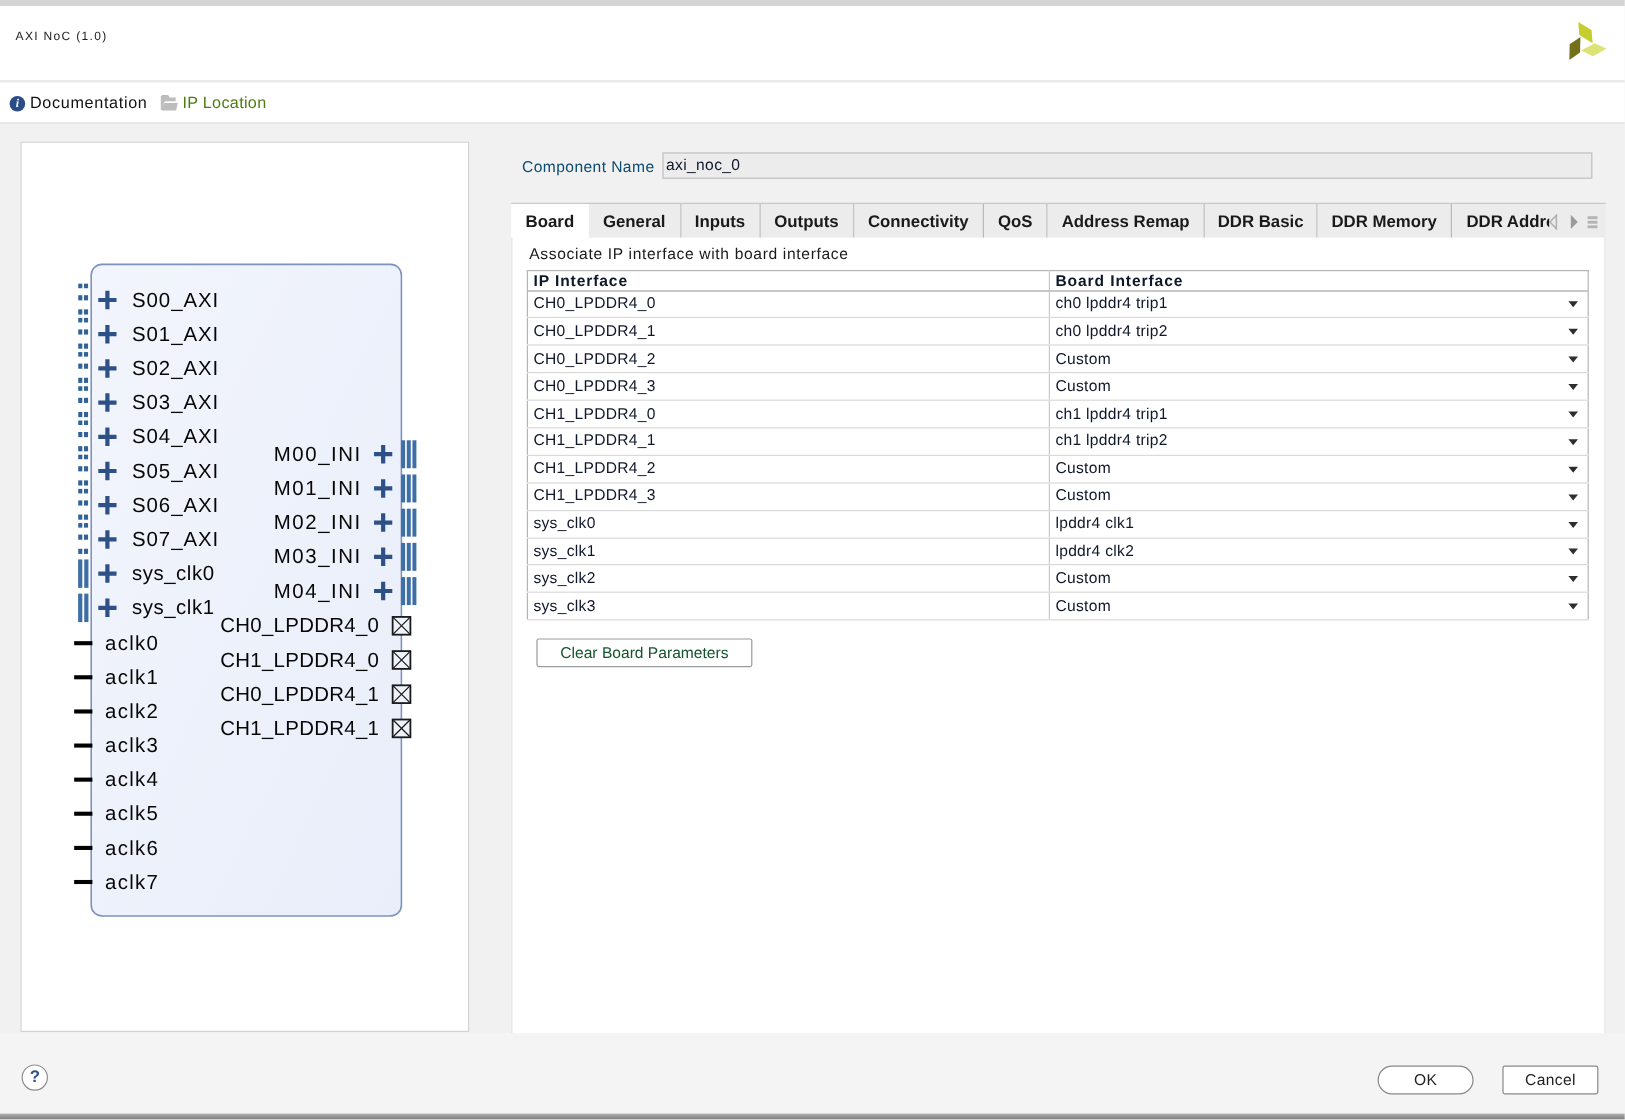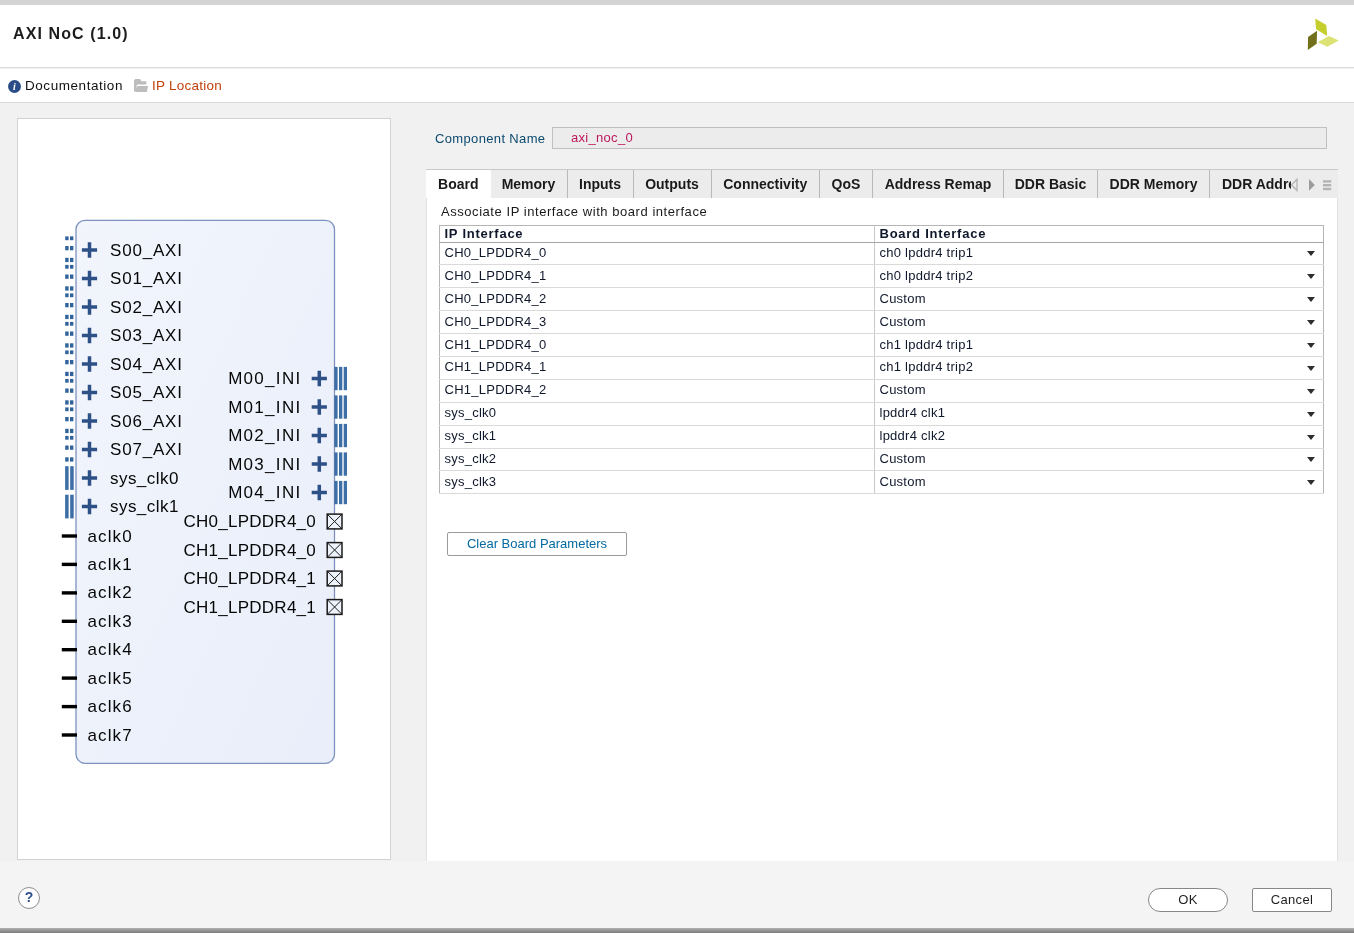--- a/index.html
+++ b/index.html
@@ -5,41 +5,41 @@
   * { margin:0; padding:0; box-sizing:border-box; }
   html,body { width:1354px; height:933px; }
   body { position:relative; overflow:hidden; background:#f1f1f2;
          font-family:"Liberation Sans", sans-serif; color:#1a1a1a; }
   .abs { position:absolute; }
 
   
   #topstrip { left:0; top:0; width:1354px; height:5px; background:#d4d4d4; }
   #titlebar { left:0; top:5px; width:1354px; height:63px; background:#ffffff;
               border-bottom:1px solid #dcdcdc; }
-  #title { left:13px; top:20px; font-size:16px; font-weight:bold; letter-spacing:1.1px; color:#1c1c1c; }
+  #title { left:13px; top:20px; font-size:10px; font-weight:normal; letter-spacing:1.1px; color:#1c1c1c; }
   #docrow { left:0; top:69px; width:1354px; height:34px; background:#ffffff;
             border-bottom:1px solid #d9d9d9; }
   #docicon { left:8px; top:11px; width:13px; height:13px; border-radius:50%;
              background:#2b4d87; color:#fff; font-size:10px; font-style:italic;
              font-weight:bold; text-align:center; line-height:13px; font-family:"Liberation Serif",serif; }
   #doctext { left:25px; top:9px; font-size:13.5px; letter-spacing:0.55px; color:#111; }
-  #iploctext { left:152px; top:9px; font-size:13.5px; letter-spacing:0.25px; color:#c2410c; }
+  #iploctext { left:152px; top:9px; font-size:13.5px; letter-spacing:0.25px; color:#4d7c0f; }
 
   
   #dlg { left:0; top:104px; width:1354px; height:757px; background:#f1f1f2; }
 
   
   #diagpanel { left:17px; top:14px; width:374px; height:742px; background:#fff;
                border:1px solid #d2d2d2; }
 
   
   #cnlabel { left:435px; top:26.5px; font-size:13px; letter-spacing:0.35px; color:#0c4a6e; }
   #cnfield { left:552px; top:23px; width:775px; height:22px; background:#ececec;
-             border:1px solid #c0c0c0; font-size:13px; color:#be185d; line-height:20px;
-             padding-left:18px; letter-spacing:0.3px; }
+             border:1px solid #c0c0c0; font-size:13px; color:#0f172a; line-height:20px;
+             padding-left:2px; letter-spacing:0.3px; }
 
   #tabpanel { left:426px; top:65px; width:912px; height:756px; }
   #tabbar { left:0; top:0; width:912px; height:29px; background:#ececec;
             border-top:1px solid #c9c9c9; }
   .tab { position:absolute; top:0; height:29px; font-size:14px; font-weight:bold;
          color:#1a1a1a; line-height:28px; text-align:center; }
   .tab.inact { border-right:1px solid #b9b9b9; background:#ececec; }
   .tab.act { background:#ffffff; }
   #tabcontent { left:0; top:29px; width:912px; height:727px; background:#ffffff; border:1px solid #e2e2e2; border-top:none; }
 
@@ -53,21 +53,21 @@
   #btable td { height:22.9px; padding:0 2px 2px 5px; border-bottom:1px solid #dadada;
                letter-spacing:0.25px; position:relative; }
   #btable { border:1px solid #b5b5b5; }
   #btable td.c2 { border-left:1px solid #c9c9c9; }
   #btable th.c2 { border-left:1px solid #c9c9c9; }
   .dd { position:absolute; right:8px; top:50%; margin-top:-2px; width:0; height:0;
         border-left:4.5px solid transparent; border-right:4.5px solid transparent;
         border-top:5px solid #2e2e2e; }
 
   #clearbtn { left:20px; top:334px; width:180px; height:23.5px; background:#fff;
-              border:1px solid #9b9b9b; border-radius:2px; font-size:13px; color:#0369a1;
+              border:1px solid #9b9b9b; border-radius:2px; font-size:13px; color:#14532d;
               text-align:center; line-height:21.5px; letter-spacing:0px; }
 
   
   #bottombar { left:0; top:861px; width:1354px; height:67px; background:#f4f4f5; }
   #helpcirc { left:18px; top:26px; width:22px; height:22px; border-radius:50%;
               background:#fff; border:1.5px solid #8f8f8f; color:#2d4f8e;
               font-size:14px; font-weight:bold; text-align:center; line-height:19px; }
   .btn { position:absolute; top:27px; height:24px; background:#ffffff;
          border:1px solid #888888; border-radius:2px; font-size:13px; color:#1f1f1f;
          text-align:center; line-height:22px; letter-spacing:0.3px; }
@@ -240,21 +240,21 @@
         </g>
       </svg>
     </div>
 
     <div class="abs" id="cnlabel">Component Name</div>
     <div class="abs" id="cnfield">axi_noc_0</div>
 
     <div class="abs" id="tabpanel">
       <div class="abs" id="tabbar">
       <div class="tab act" style="left:0px; width:64.5px;text-align:center;">Board</div>
-      <div class="tab inact" style="left:64.5px; width:77px;">Memory</div>
+      <div class="tab inact" style="left:64.5px; width:77px;">General</div>
       <div class="tab inact" style="left:141.5px; width:66px;">Inputs</div>
       <div class="tab inact" style="left:207.5px; width:78px;">Outputs</div>
       <div class="tab inact" style="left:285.5px; width:108.5px;">Connectivity</div>
       <div class="tab inact" style="left:394px; width:53px;">QoS</div>
       <div class="tab inact" style="left:447px; width:131px;">Address Remap</div>
       <div class="tab inact" style="left:578px; width:94px;">DDR Basic</div>
       <div class="tab inact" style="left:672px; width:112px;">DDR Memory</div>
       <div class="tab inact" style="left:784px; width:81px; text-align:left; padding-left:12px; overflow:hidden; white-space:nowrap; border-right:none;">DDR Addre</div>
       <svg class="abs" style="left:862px; top:0;" width="50" height="29" viewBox="0 0 50 29">
 <polygon points="9,9.3 9,20.5 3.6,14.9" fill="none" stroke="#aeaeae" stroke-width="1.2"></polygon>
@@ -300,20 +300,24 @@
             </tr>
           <tr>
               <td>CH1_LPDDR4_1</td>
               <td class="c2">ch1 lpddr4 trip2<span class="dd"></span></td>
             </tr>
           <tr>
               <td>CH1_LPDDR4_2</td>
               <td class="c2">Custom<span class="dd"></span></td>
             </tr>
           <tr>
+              <td>CH1_LPDDR4_3</td>
+              <td class="c2">Custom<span class="dd"></span></td>
+            </tr>
+          <tr>
               <td>sys_clk0</td>
               <td class="c2">lpddr4 clk1<span class="dd"></span></td>
             </tr>
           <tr>
               <td>sys_clk1</td>
               <td class="c2">lpddr4 clk2<span class="dd"></span></td>
             </tr>
           <tr>
               <td>sys_clk2</td>
               <td class="c2">Custom<span class="dd"></span></td>

